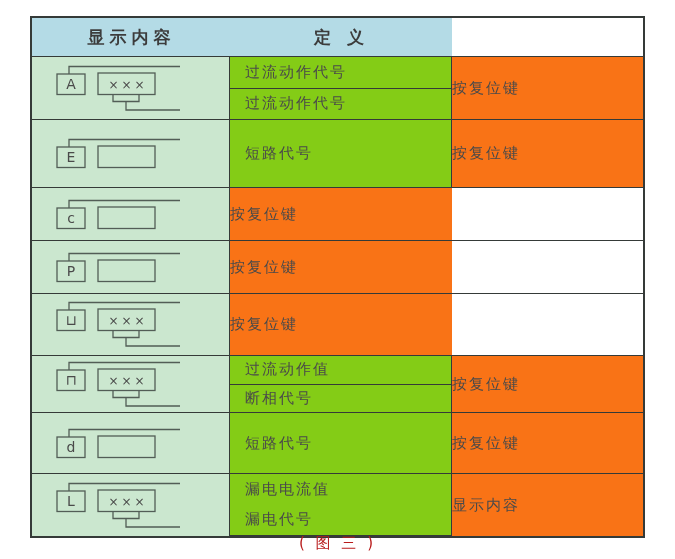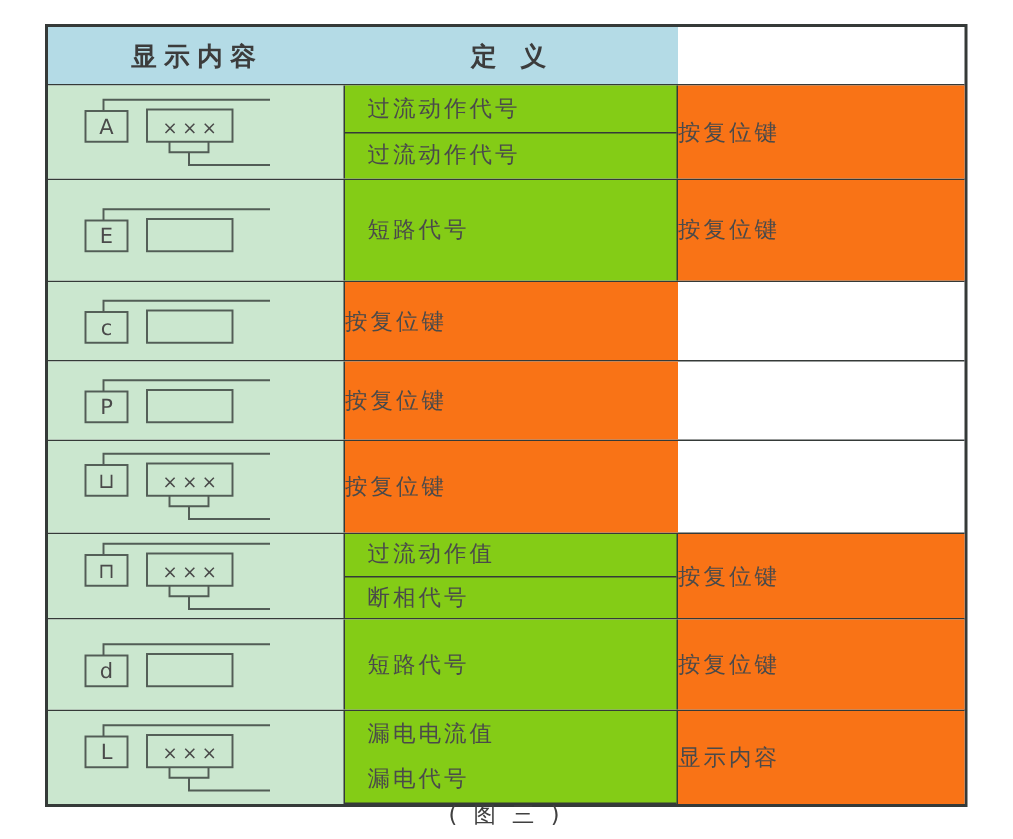--- a/index.html
+++ b/index.html
@@ -30,21 +30,21 @@
   .h61{height:61px;} .h56{height:56px;} .h60{height:60px;}
   .sym{display:block;}
   .sym .ln{stroke:#525d56;stroke-width:1.3;fill:none;}
   .sym .bx{stroke:#525d56;stroke-width:1.3;fill:none;}
   .sym .ltr{font-family:"DejaVu Sans","Liberation Sans",sans-serif;
     font-size:14px;fill:#4a4a4a;text-anchor:middle;}
   .sym .xxx{font-family:"DejaVu Sans","Liberation Sans",sans-serif;
     font-size:12px;letter-spacing:3px;fill:#4a4a4a;text-anchor:middle;}
   .caption{
     position:absolute;left:30px;top:534px;width:615px;text-align:center;
-    font-size:15px;letter-spacing:3px;color:#404040;
+    font-size:15px;letter-spacing:3px;color:#b91c1c;
   }
 </style>
 </head>
 <body>
 
 <div class="stage">
   <div class="tbl">
 
     <div class="row hdr">
       <div class="cell">

